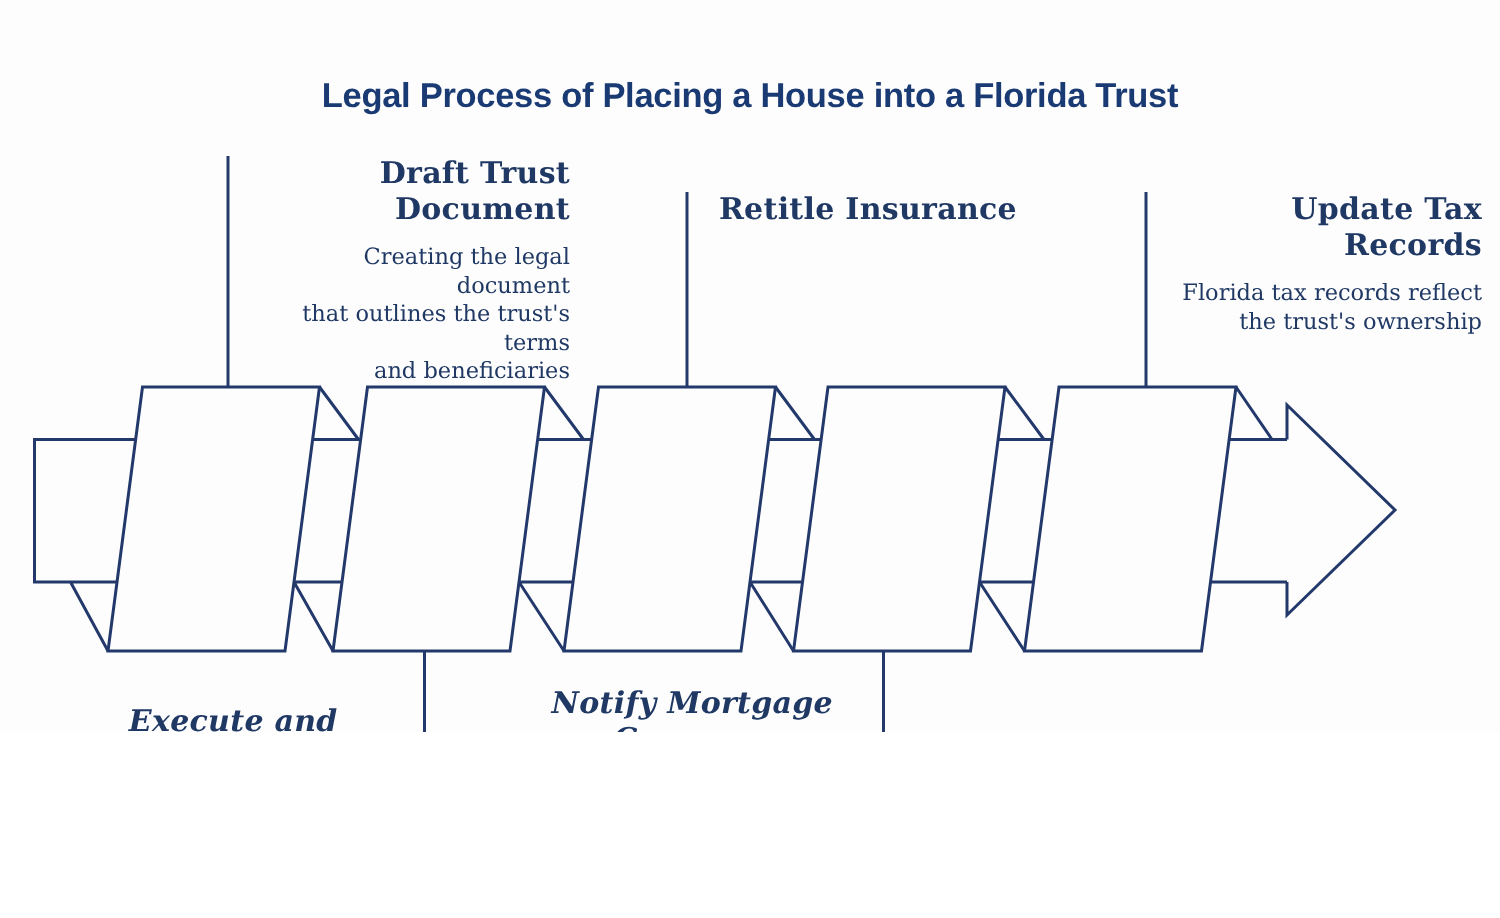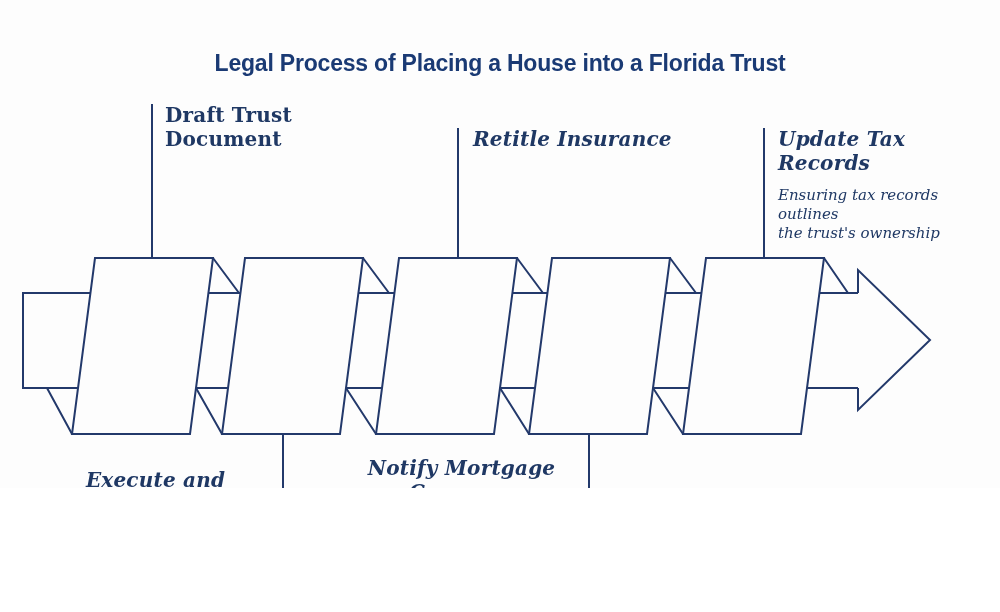--- a/index.html
+++ b/index.html
@@ -50,27 +50,27 @@
     font-weight:bold;
     white-space:pre-line;
     letter-spacing:0.2px;
   }
   .step p{
     margin-top:11px;
     font-size:15px;
     line-height:19px;
     white-space:pre-line;
   }
-  .step-top{text-align:left;}
+  .step-top{text-align:right;}
   .step-bottom{text-align:center;font-style:italic;}
   .step-1{left:165px; top:103px; width:215px;}
   .step-2{left:43px;  top:468px; width:225px;}
-  .step-3{left:473px; top:127px; width:205px;font-style:italic;}
+  .step-3{left:473px; top:127px; width:205px;}
   .step-4{left:349px; top:456px; width:225px;}
-  .step-5{left:778px; top:127px; width:210px;font-style:italic;}
+  .step-5{left:778px; top:127px; width:210px;}
 </style>
 </head>
 <body>
 
 <div class="canvas">
 
   <h1 class="title">Legal Process of Placing a House into a Florida Trust</h1>
 
   <svg class="ribbon-svg" width="1000" height="612" viewBox="0 0 1000 612">
 
@@ -92,36 +92,39 @@
     <line x1="152" y1="104" x2="152" y2="258"></line>
     <line x1="283" y1="434" x2="283" y2="566"></line>
     <line x1="458" y1="128" x2="458" y2="258"></line>
     <line x1="589" y1="434" x2="589" y2="566"></line>
     <line x1="764" y1="128" x2="764" y2="258"></line>
   </svg>
 
   <div class="step step-top step-1">
     <h2>Draft Trust
 Document</h2>
+    <p>Creating the legal document
+that outlines the trust's terms
+and beneficiaries</p>
   </div>
 
   <div class="step step-bottom step-2">
     <h2>Execute and
 Record Deed</h2>
   </div>
 
   <div class="step step-top step-3">
     <h2>Retitle Insurance</h2>
   </div>
 
   <div class="step step-bottom step-4">
     <h2>Notify Mortgage
 Company</h2>
   </div>
 
   <div class="step step-top step-5">
     <h2>Update Tax
 Records</h2>
-    <p>Ensuring tax records outlines
+    <p>Florida tax records reflect
 the trust's ownership</p>
   </div>
 
 </div>
 
 </body></html>

